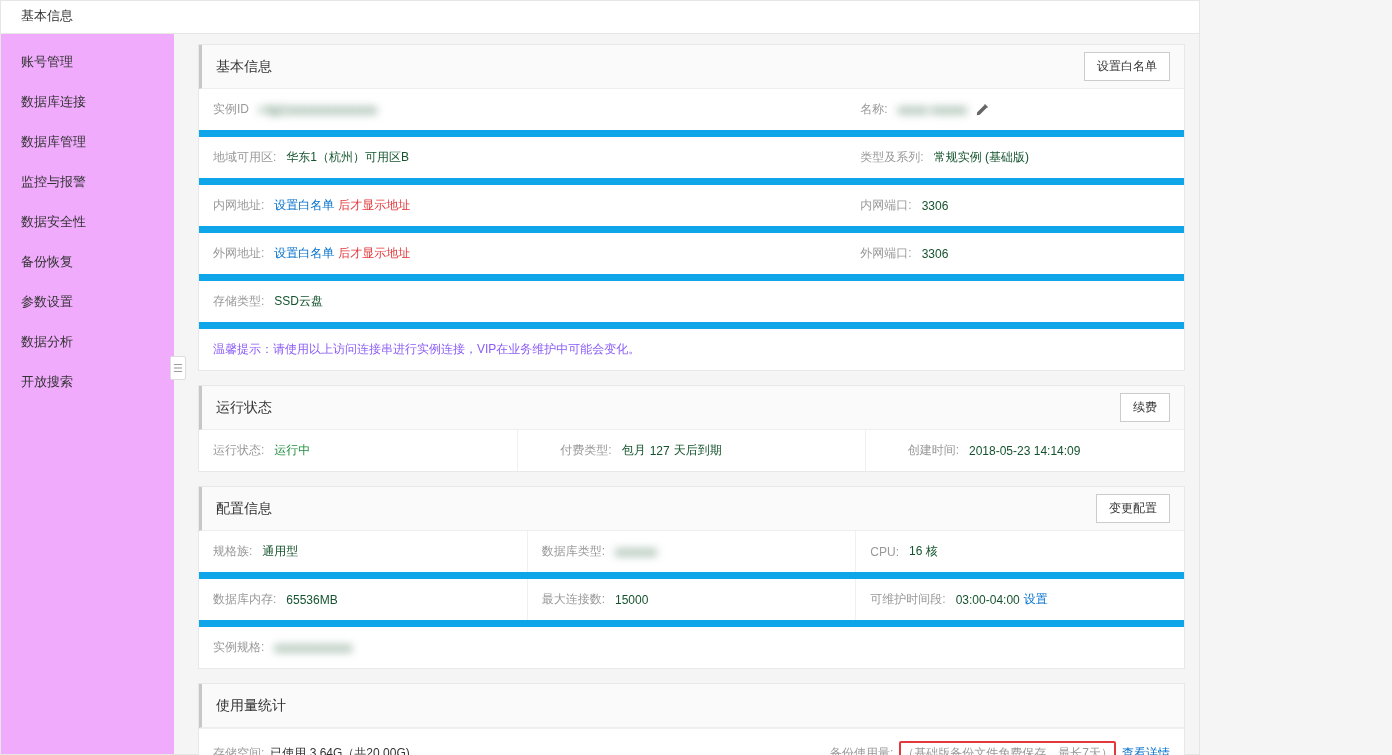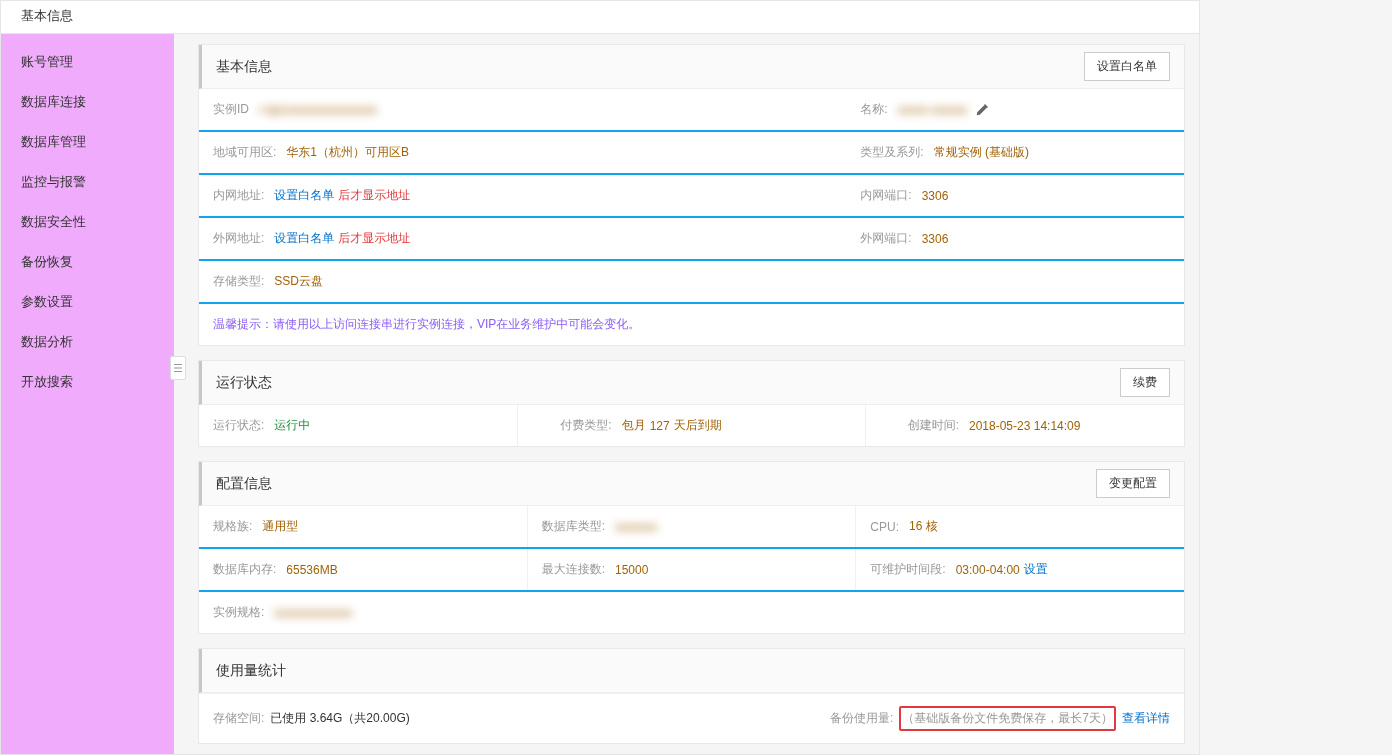--- a/index.html
+++ b/index.html
@@ -108,40 +108,40 @@
     border: 1px solid #ccc;
     color: #333;
     padding: 5px 12px;
     font-size: 12px;
     cursor: pointer;
     border-radius: 0;
   }
 
   .row {
     display: flex;
-    border-bottom: 2px solid #0ea5e9;
+    border-bottom: 7px solid #0ea5e9;
   }
   .row:last-child { border-bottom: none; gap: 28px; }
   .cell {
     flex: 1;
     padding: 12px 14px;
     font-size: 12px;
     color: #333;
     display: flex;
     align-items: center;
     gap: 4px;
     min-width: 0;
   }
   .cell.wide { flex: 2; }
   .cell .label {
     color: #999;
     margin-right: 6px;
     white-space: nowrap;
   }
-  .cell .value { color: #a16207; }
+  .cell .value { color: #14532d; }
   .link-blue { color: #0070cc; cursor: pointer; }
   .txt-red { color: #e4393c; }
   .txt-green { color: #1e8e3e; font-weight: 500; }
   .txt-grey { color: #999; }
   .blur {
     filter: blur(4px);
     user-select: none;
     color: #aaa;
   }
 

